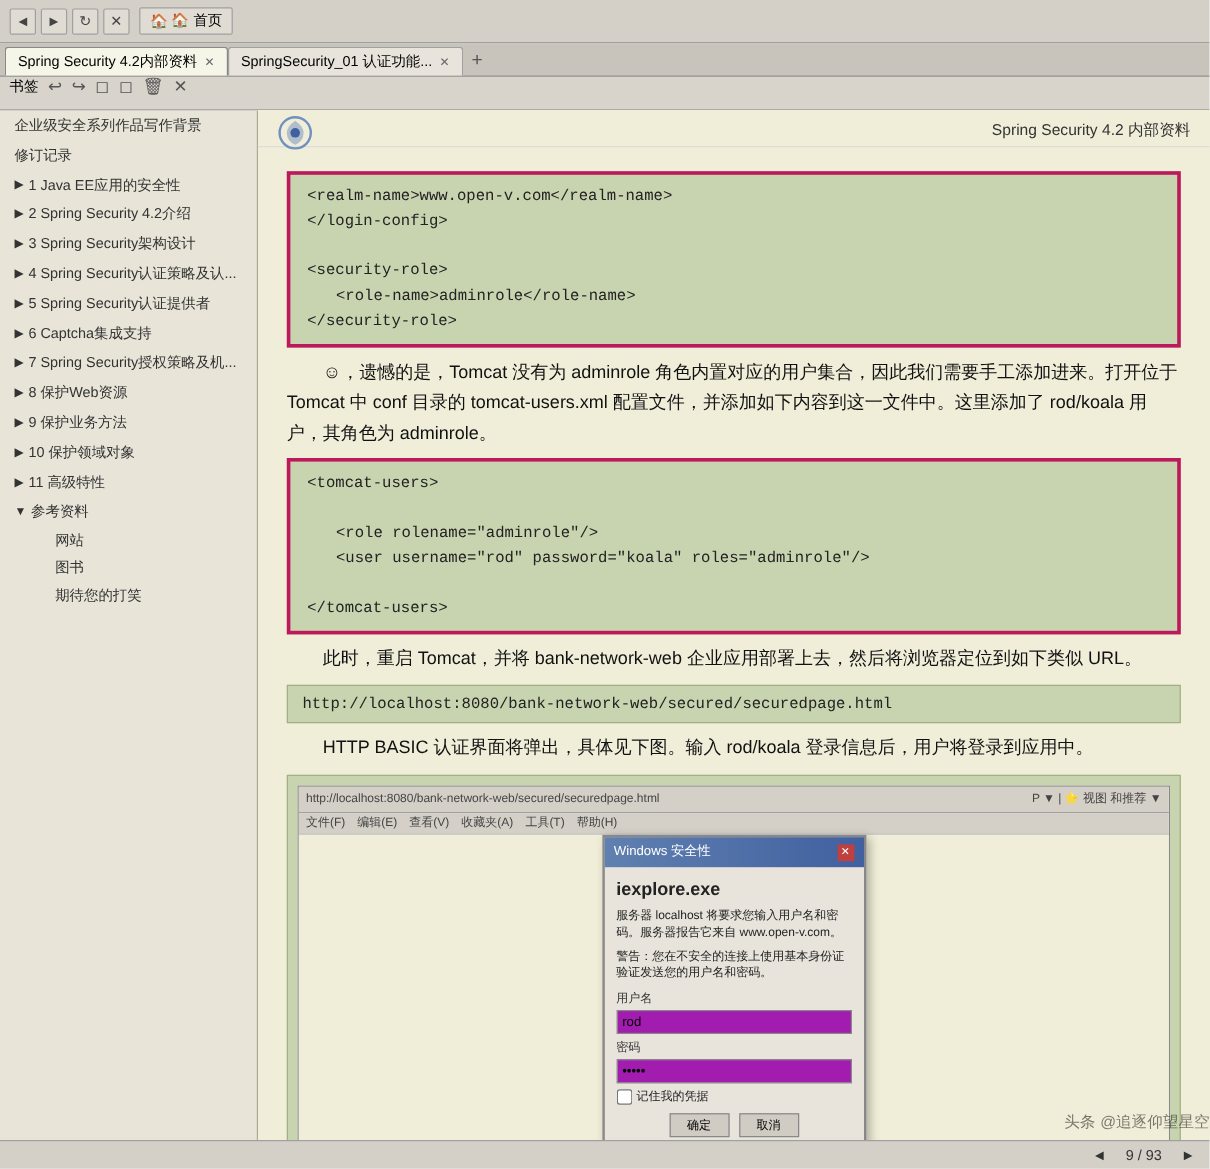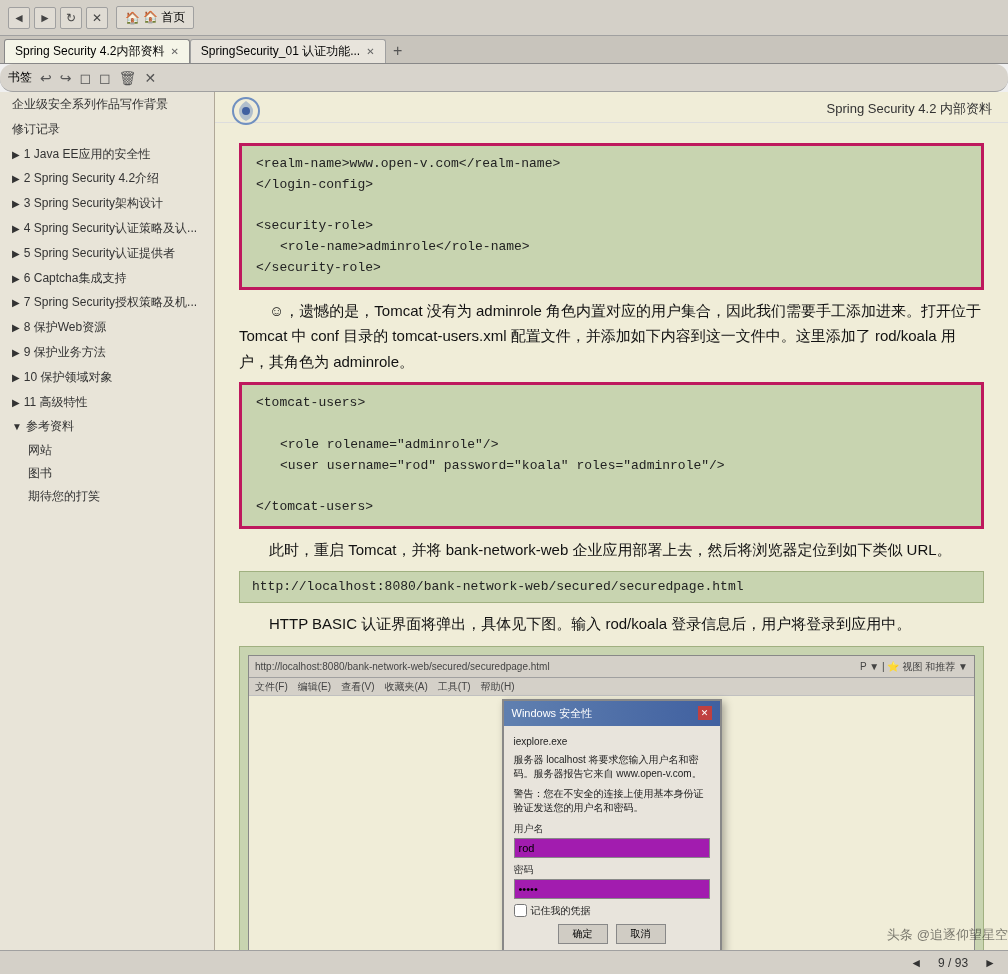--- a/index.html
+++ b/index.html
@@ -42,26 +42,24 @@
     }
     .tab.active { background: #f5f5e8; border-color: #888; }
     .tab-close { font-size: 10px; color: #666; }
     .tab-add { width: 24px; height: 24px; display: flex; align-items: center; justify-content: center; font-size: 16px; cursor: pointer; color: #555; }
 
     
     .bookmark-bar {
       background: #d8d4cc;
       height: 28px;
       display: flex;
-      align-items: center;
       padding: 0 8px;
       gap: 8px;
       border-bottom: 1px solid #a0a0a0;
       font-size: 12px;
-      border-radius: 13px;
     }
     .bookmark-icon { font-size: 14px; color: #555; cursor: pointer; }
 
     
     .main-area {
       display: flex;
       flex: 1;
       overflow: hidden;
     }
 
@@ -77,21 +75,21 @@
     }
     .sidebar-item {
       font-size: 12px;
       color: #333;
       padding: 4px 12px;
       cursor: pointer;
       line-height: 1.4;
     }
     .sidebar-item.with-arrow { display: flex; align-items: flex-start; gap: 4px; }
     .sidebar-arrow { font-size: 10px; margin-top: 2px; }
-    .sidebar-sub { padding-left: 28px; font-size: 12px; color: #333; padding-top: 3px; padding-bottom: 3px; cursor: pointer; }
+    .sidebar-sub { padding-left: 46px; font-size: 12px; color: #333; padding-top: 3px; padding-bottom: 3px; cursor: pointer; }
 
     
     .content-area {
       flex: 1;
       background: #f0edd8;
       overflow-y: auto;
       position: relative;
     }
     .content-header {
       text-align: right;
@@ -403,21 +401,21 @@
               <span>帮助(H)</span>
             </div>
             <div class="fake-browser-content">
 
               <div class="dialog-box">
                 <div class="dialog-title-bar">
                   <span>Windows 安全性</span>
                   <div class="dialog-close-btn">✕</div>
                 </div>
                 <div class="dialog-body">
-                  <div style="font-weight:normal;font-size:10px;margin-bottom:4px;">iexplore.exe</div>
+                  <div style="font-weight:bold;font-size:15px;margin-bottom:4px;">iexplore.exe</div>
                   <div style="margin-bottom:6px;font-size:10px;line-height:1.4;">
                     服务器 localhost 将要求您输入用户名和密码。服务器报告它来自 www.open-v.com。
                   </div>
                   <div style="margin-bottom:6px;font-size:10px;line-height:1.4;">
                     警告：您在不安全的连接上使用基本身份证验证发送您的用户名和密码。
                   </div>
                   <div class="dialog-label">用户名</div>
                   <input class="dialog-input" type="text" value="rod" style="">
                   <div class="dialog-label">密码</div>
                   <input class="dialog-input" type="password" value="koala" style="">

